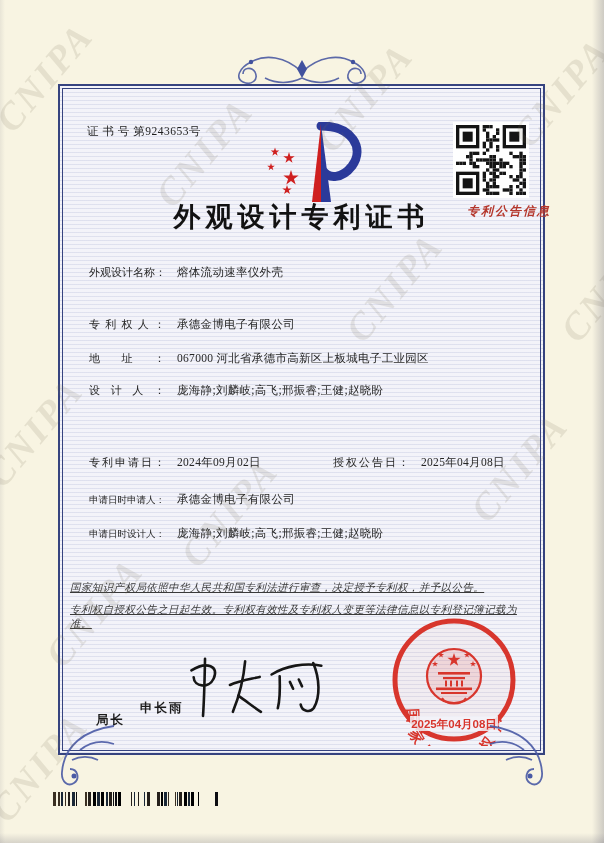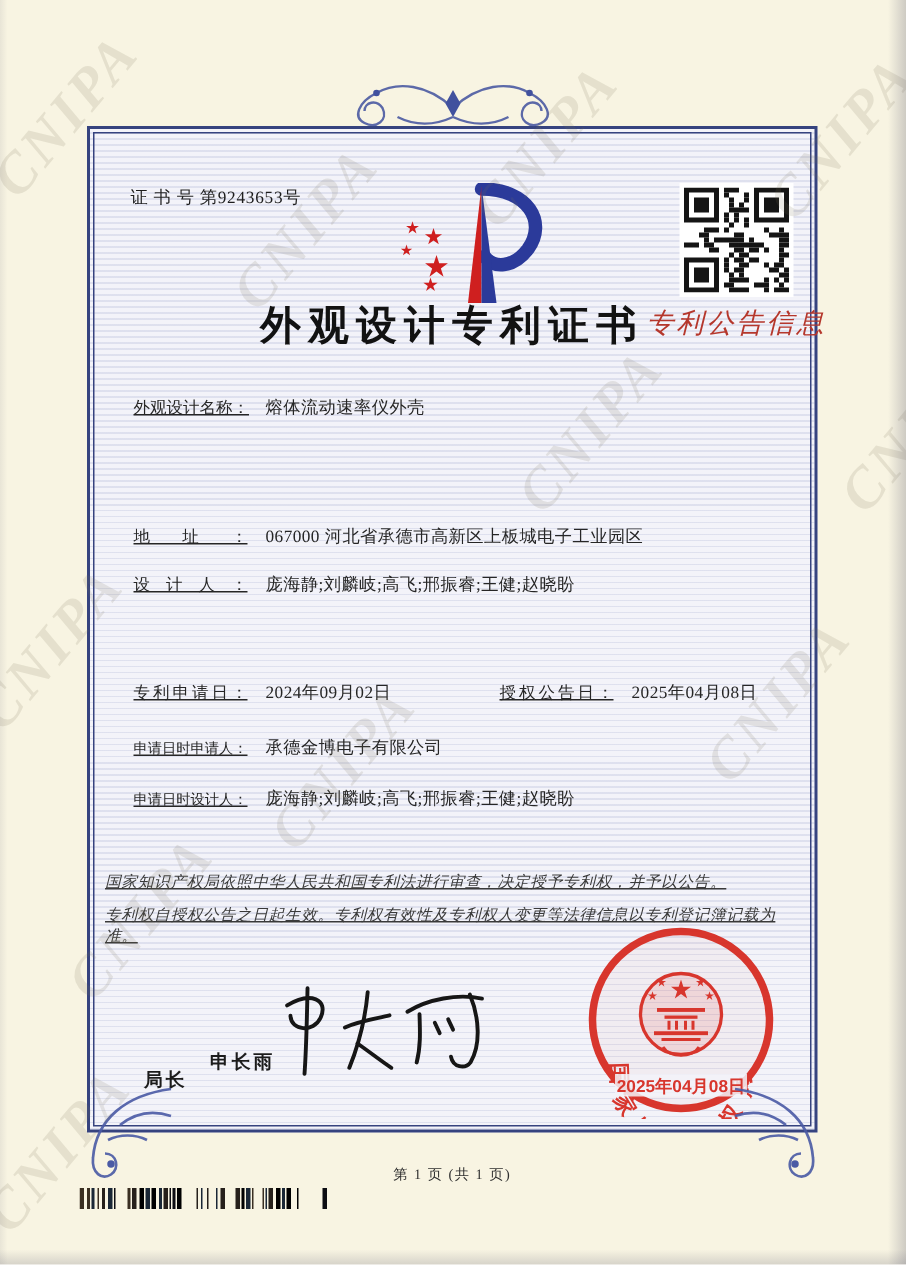--- a/index.html
+++ b/index.html
@@ -34,29 +34,29 @@
   .w1{left:-20px;top:55px}.w2{left:140px;top:130px}.w3{left:300px;top:75px}
   .w4{left:497px;top:70px}.w5{left:545px;top:265px}.w6{left:330px;top:265px}
   .w7{left:-30px;top:410px}.w8{left:165px;top:490px}.w9{left:30px;top:590px}
   .w10{left:-25px;top:745px}.w11{left:455px;top:445px}
 
   
   .certnum{position:absolute;left:27px;top:38px;font-size:11.5px;color:#1d1d1d;letter-spacing:.5px;}
   .logo{position:absolute;left:182px;top:36px;}
   .qr-box{position:absolute;left:396px;top:39px;width:70px;height:70px;background:#fff;
     box-shadow:0 0 0 3px #fff;}
-  .qr-label{position:absolute;left:371px;top:117px;width:120px;text-align:left;
-    font-size:18px;font-weight:400;font-style:italic;color:#b5372c;letter-spacing:2px;}
+  .qr-label{position:absolute;left:371px;top:117px;width:120px;text-align:right;
+    font-size:12px;font-weight:700;font-style:italic;color:#b5372c;letter-spacing:2px;}
   .title{position:absolute;left:0;top:113px;width:100%;text-align:center;
     font-size:27px;font-weight:700;letter-spacing:5px;color:#121212;}
 
   
   .row{position:absolute;left:29px;right:12px;height:16px;color:#262626;white-space:nowrap;}
   .flabel{display:inline-block;width:76px;margin-right:8px;font-size:11px;
-    text-align:justify;text-align-last:justify;vertical-align:baseline;text-decoration:underline;}
+    text-align:justify;text-align-last:justify;vertical-align:baseline;}
   .fvalue{font-size:11.5px;letter-spacing:.3px;}
   .rcol{position:absolute;left:244px;top:0;}
   .rowA1{top:176px}.rowA2{top:228px}.rowA3{top:262px}.rowA4{top:294px}
   .rowB1{top:333px}.rowB2{top:366px}
   .rowC1{top:403px}.rowC2{top:437px}
   .rowC1 .flabel,.rowC2 .flabel{font-size:9.5px;}
 
   
   .stmt{position:absolute;left:10px;right:10px;text-align:left;font-size:10.5px;
     font-style:italic;color:#3a3a3a;letter-spacing:.4px;text-decoration:underline;}
@@ -243,20 +243,24 @@
       </svg>
   </div>
   <div class="qr-label">专利公告信息</div>
 
   <div class="title">外观设计专利证书</div>
 
   <div class="row rowA1">
     <span class="flabel">外观设计名称：</span>
     <span class="fvalue">熔体流动速率仪外壳</span>
   </div>
+  <div class="row rowA2">
+    <span class="flabel">专利权人：</span>
+    <span class="fvalue">承德金博电子有限公司</span>
+  </div>
   <div class="row rowA3">
     <span class="flabel">地址：</span>
     <span class="fvalue">067000 河北省承德市高新区上板城电子工业园区</span>
   </div>
   <div class="row rowA4">
     <span class="flabel">设计人：</span>
     <span class="fvalue">庞海静;刘麟岐;高飞;邢振睿;王健;赵晓盼</span>
   </div>
 
   <div class="row rowB2">
@@ -320,21 +324,20 @@
       <rect x="68" y="66.5" width="2" height="6"></rect>
       <rect x="73" y="66.5" width="2" height="6"></rect>
       <rect x="48" y="73.5" width="36" height="2.6"></rect>
       <rect x="53" y="78" width="26" height="2"></rect>
       <path d="M54,84 A13,9 0 0 0 78,84" fill="none" stroke="#d6281e" stroke-width="2"></path>
     </g>
     <rect x="22" y="102" width="88" height="15" fill="#f3f3f9" opacity=".85"></rect>
     <text x="66" y="114" text-anchor="middle" font-size="11.5" font-weight="bold" fill="#d6281e" font-family="Liberation Sans,sans-serif">2025年04月08日</text>
   </svg>
 
-  <div class="footer">第 1 页 (共 1 页)</div>
 </div>
 
 <svg class="flourish-bl" width="70" height="70" viewBox="0 0 70 70">
   <g fill="none" stroke="#4a5aa5" stroke-width="1.8" opacity=".9">
     <path d="M64,6 C34,10 14,26 12,52 C11,62 18,67 24,63 C30,59 28,49 20,49"></path>
     <path d="M30,30 C40,22 52,20 64,24"></path>
     <path d="M22,40 C30,36 40,36 48,40"></path>
   </g>
   <circle cx="24" cy="56" r="2.5" fill="#4a5aa5"></circle>
 </svg>

